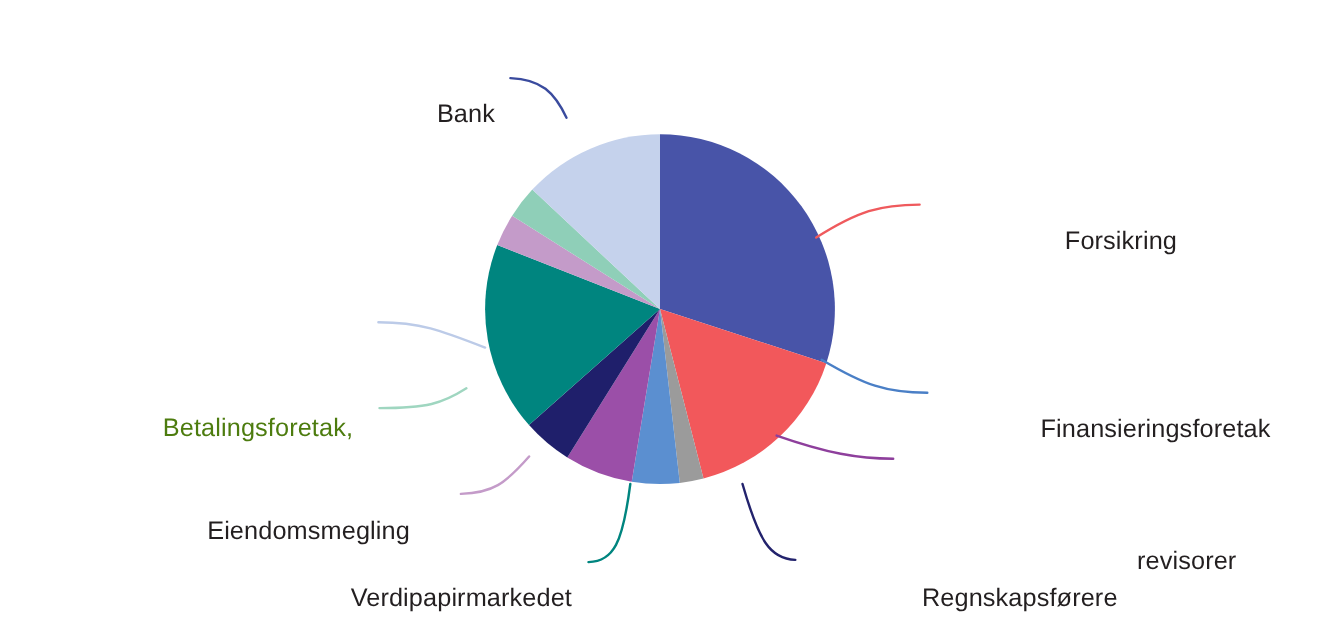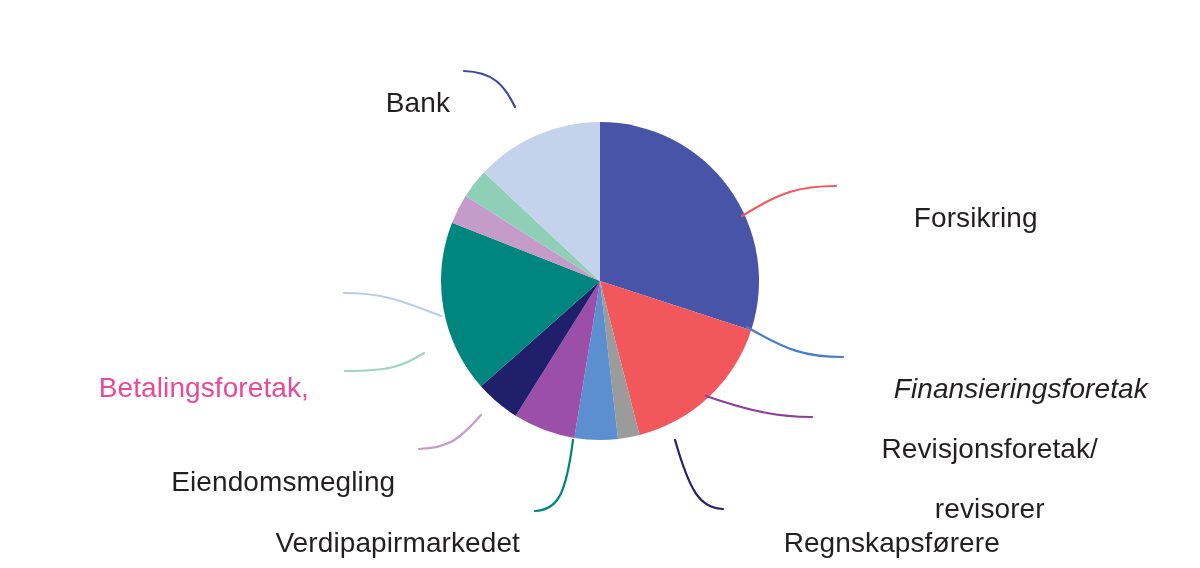--- a/index.html
+++ b/index.html
@@ -22,27 +22,27 @@
     position: absolute;
     left: 0;
     top: 0;
     width: 1200px;
     height: 568px;
     display: block;
   }
   .label {
     position: absolute;
     font-family: "Liberation Sans", sans-serif;
-    font-size: 28px;
+    font-size: 23px;
     line-height: 30px;
     color: #231f20;
     white-space: pre;
     letter-spacing: 0.1px;
   }
-  .label.right { text-align: center; }
+  .label.right { text-align: right; }
   .label.left  { text-align: right; }
 </style>
 </head>
 <body>
 
 <div id="stage" style="background: rgb(255, 255, 255);">
 
   <svg id="chart" viewBox="0 0 1200 568">
     <g id="pie-slices">
         <path d="M 600 281 L 600.00 122.00 A 159 159 0 0 1 751.22 330.13 Z" fill="#4854a8"></path>
@@ -70,39 +70,39 @@
   </svg>
 
   <div class="label left" style="left: 330px; top: 58px; width: 120px; color: rgb(35, 31, 32);">
     <span>Bank</span>
   </div>
 
   <div class="label right" style="left: 850px; top: 173px; width: 220px; color: rgb(35, 31, 32);">
     <span>Forsikring</span>
   </div>
 
-  <div class="label right" style="left: 855px; top: 344px; width: 300px; color: rgb(35, 31, 32); font-style: italic;">
+  <div class="label right" style="left: 855px; top: 344px; width: 300px; color: rgb(35, 31, 32);">
     <span>Finansieringsforetak</span>
   </div>
 
   <div class="label right" style="left: 824px; top: 404px; width: 300px; color: rgb(35, 31, 32);">
-    <span>Revisjonsforetak/</span><br>
+    <br>
     <span>revisorer</span>
   </div>
 
   <div class="label right" style="left: 736px; top: 498px; width: 280px; color: rgb(35, 31, 32);">
     <span>Regnskapsførere</span>
   </div>
 
   <div class="label left" style="left: 230px; top: 498px; width: 290px; color: rgb(35, 31, 32);">
     <span>Verdipapirmarkedet</span>
   </div>
 
   <div class="label left" style="left: 130px; top: 437px; width: 275px; color: rgb(35, 31, 32); text-align: center;">
     <span>Eiendomsmegling</span>
   </div>
 
-  <div class="label left" style="left: 24px; top: 343px; width: 285px; color: #ec4899;">
+  <div class="label left" style="left: 36px; top: 343px; width: 285px; color: #4d7c0f;">
     <span>Betalingsforetak,</span><br>
   </div>
 
 
 </div>
 
 </body></html>

